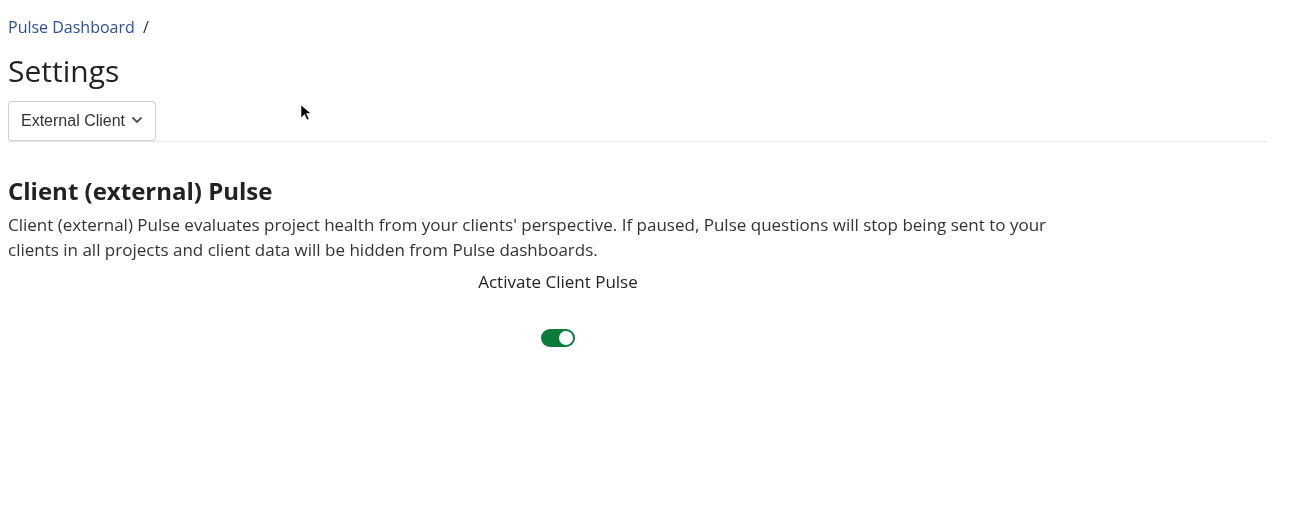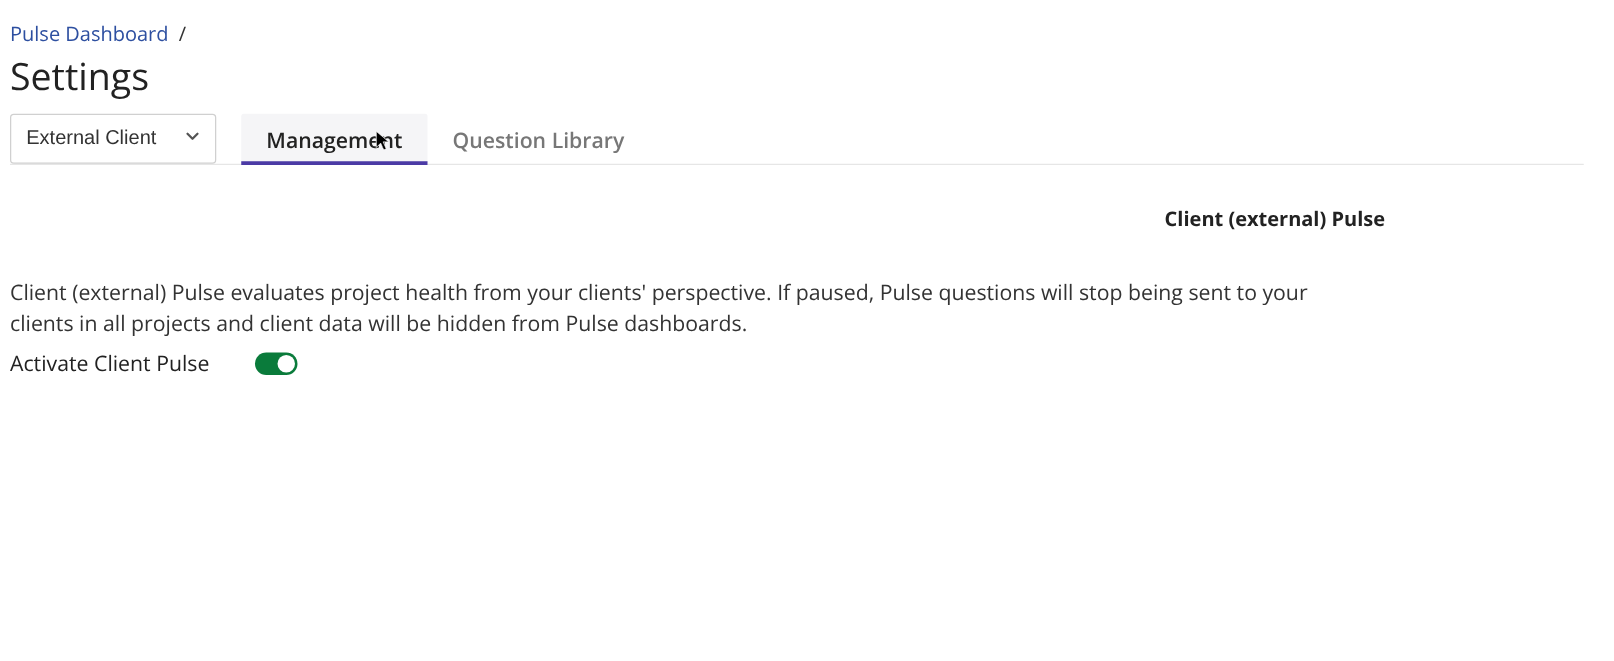--- a/index.html
+++ b/index.html
@@ -25,32 +25,32 @@
     text-decoration: none;
   }
   .breadcrumb .sep {
     color: #333;
     margin: 0 4px;
   }
   .page-title {
     font-size: 30px;
     font-weight: 400;
     color: #222;
-    margin-top: 2px;
+    margin-top: 12px;
     margin-bottom: 10px;
   }
   .topbar {
     display: flex;
     align-items: stretch;
     border-bottom: 1px solid #e6e6e6;
   }
   .dropdown {
     display: inline-flex;
     align-items: center;
-    gap: 23px;
+    gap: 6px;
     border: 1px solid #d0d0d0;
     border-radius: 3px;
     background: #fff;
     color: #333;
     font-size: 16px;
     padding: 7px 12px;
     margin-right: 20px;
     margin-bottom: 0;
     height: 40px;
     cursor: pointer;
@@ -85,39 +85,39 @@
     position: absolute;
     left: 0; right: 0; bottom: -1px;
     height: 3px;
     background: #4b3aa5;
   }
   .section {
     padding: 32px 0 0 0;
     max-width: 1100px;
   }
   .section-title {
-    font-size: 16px;
+    font-size: 24px;
     font-weight: 700;
     color: #222;
-    margin-bottom: 36px;
-    text-align: right;
+    margin-bottom: 6px;
   }
   .section-desc {
     font-size: 17px;
     line-height: 1.45;
     color: #333;
     max-width: 1070px;
     margin-bottom: 8px;
   }
   .toggle-row {
     display: flex;
     align-items: center;
     gap: 36px;
     font-size: 17px;
     color: #222;
+    flex-direction: column;
   }
   .switch {
     width: 34px;
     height: 18px;
     border-radius: 9px;
     background: #0a7b3b;
     position: relative;
     cursor: pointer;
     flex-shrink: 0;
   }
@@ -154,28 +154,20 @@
   <div class="topbar">
     <button class="dropdown">
       <span>External Client</span>
       <span class="chev">
         <svg width="12" height="12" viewBox="0 0 12 12">
             <path d="M2 4 L6 8 L10 4" fill="none" stroke="#555" stroke-width="1.8" stroke-linecap="round" stroke-linejoin="round"></path>
           </svg>
       </span>
     </button>
 
-    <div class="tabs">
-      <div class="tab active">
-        <span>Management</span>
-      </div>
-      <div class="tab">
-        <span>Question Library</span>
-      </div>
-    </div>
   </div>
 
   <div class="section">
     <div class="section-title">Client (external) Pulse</div>
     <p class="section-desc">Client (external) Pulse evaluates project health from your clients' perspective. If paused, Pulse questions will stop being sent to your clients in all projects and client data will be hidden from Pulse dashboards.</p>
 
     <div class="toggle-row">
       <span>Activate Client Pulse</span>
       <div class="switch" role="switch" aria-checked="true">
         <div class="knob"></div>

